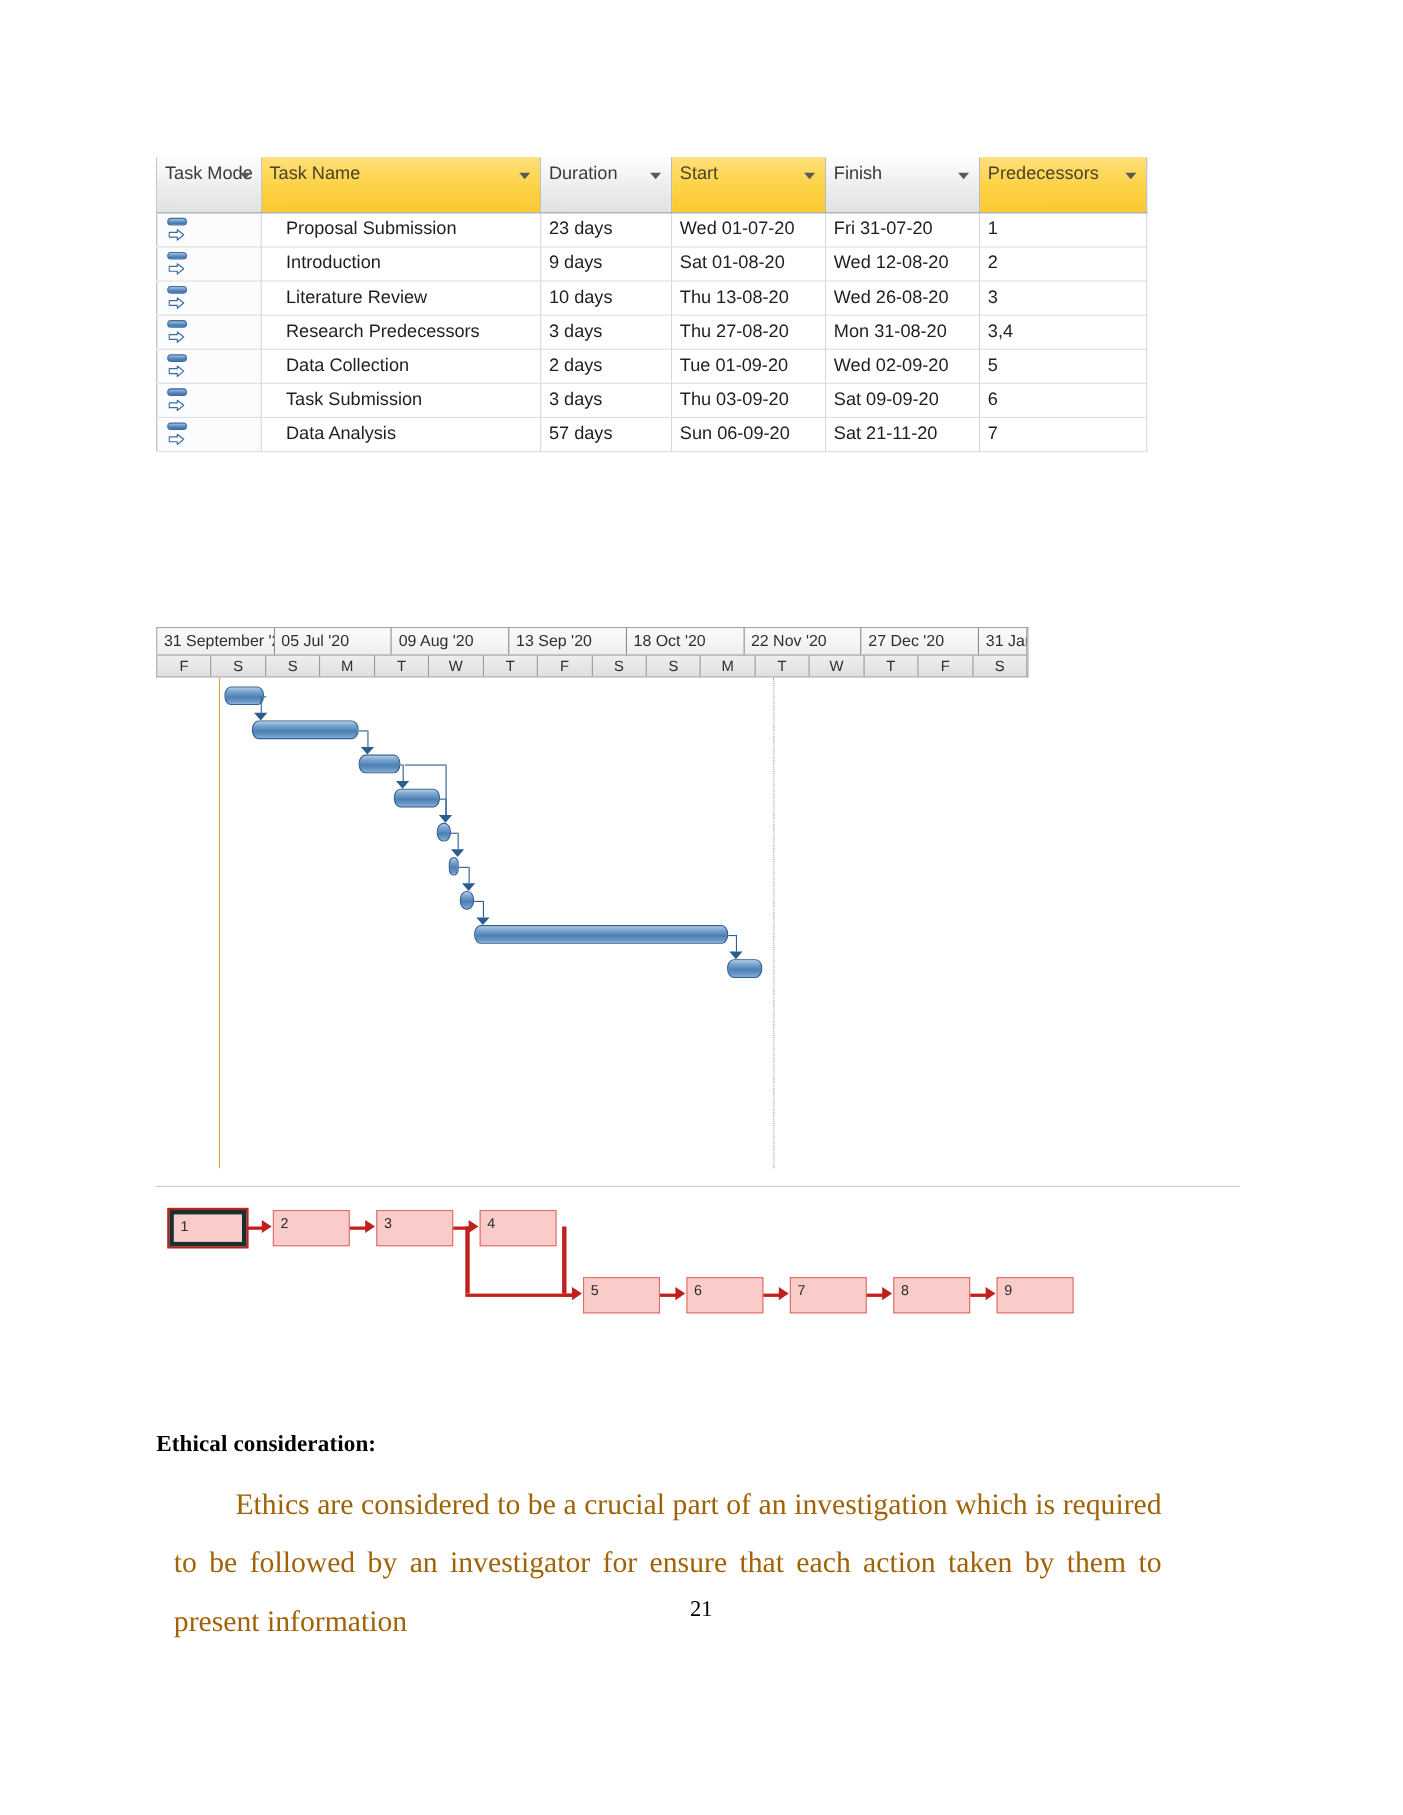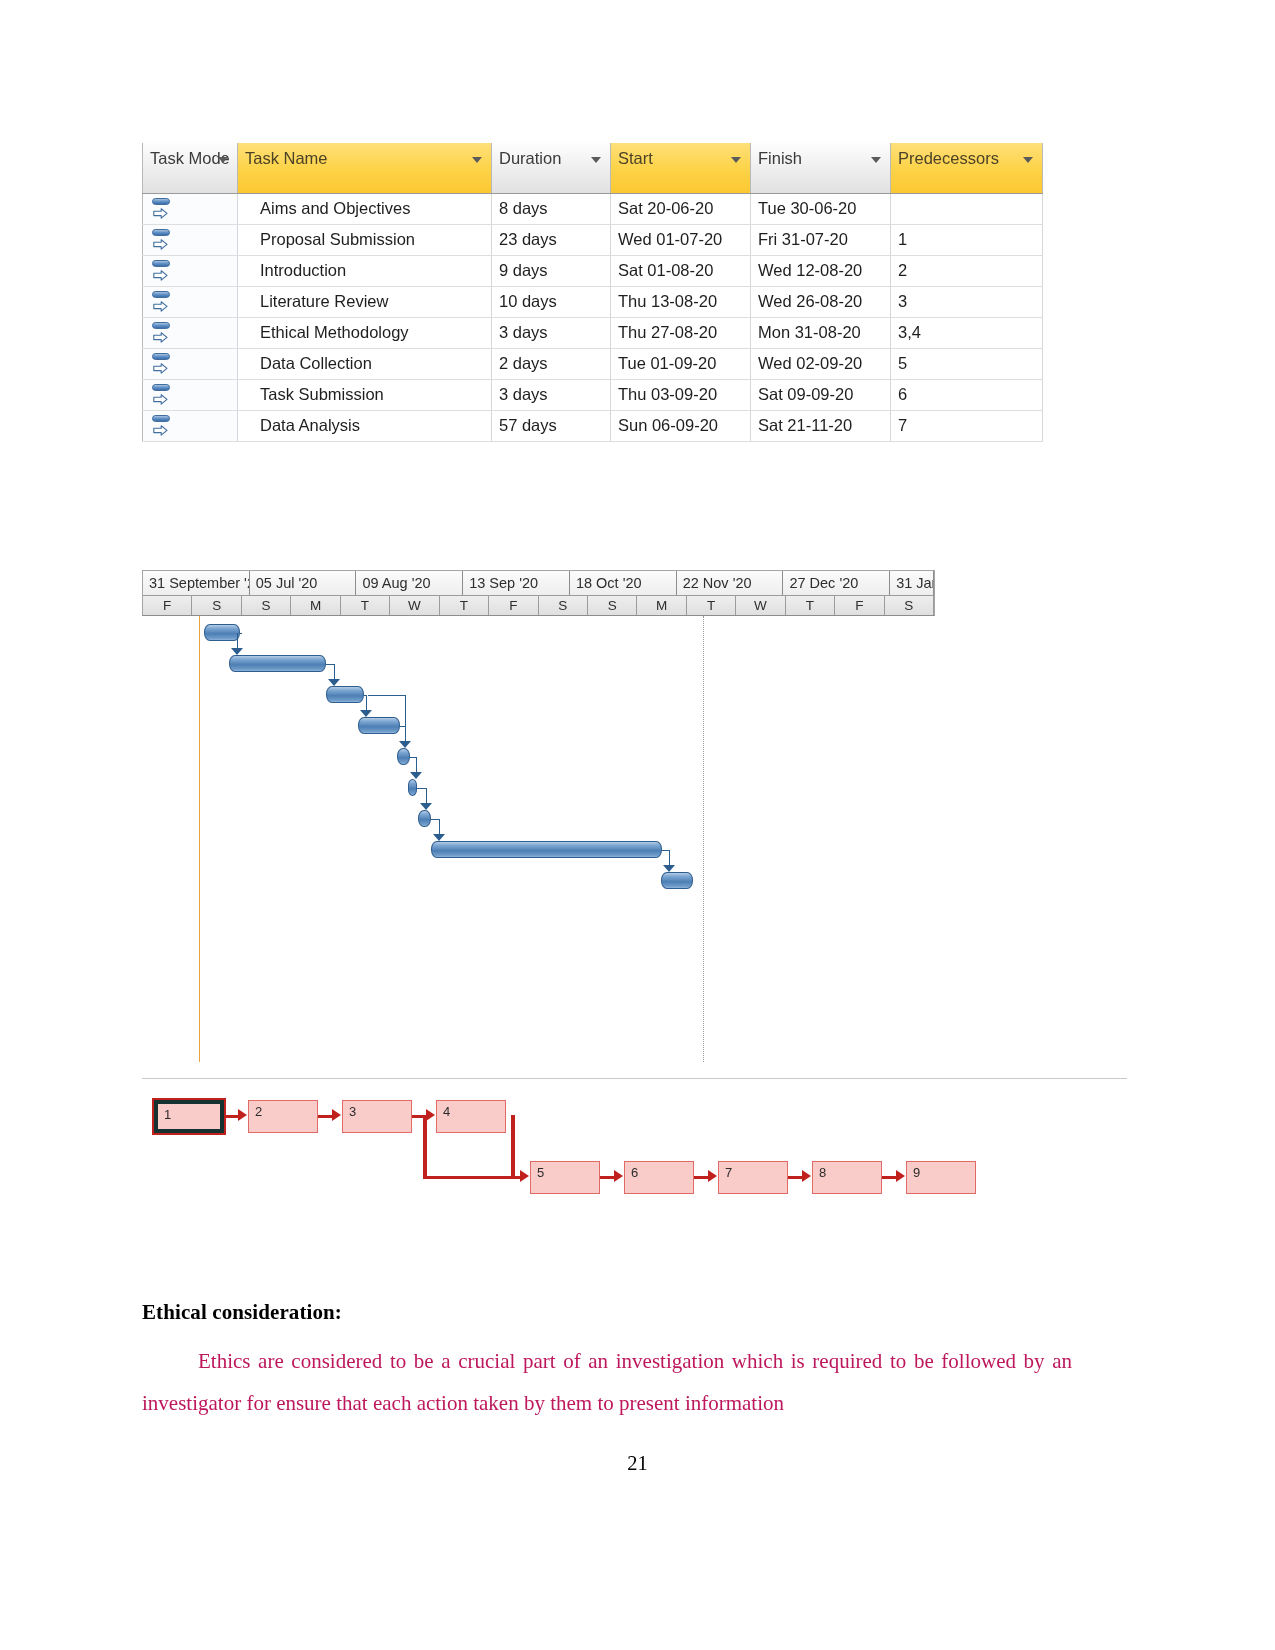--- a/index.html
+++ b/index.html
@@ -259,26 +259,26 @@
     font-family: "Liberation Serif", serif;
   }
   #heading-ethical {
     font-size: 21px;
     font-weight: bold;
     color: #000;
     margin: 0 0 16px 0;
     letter-spacing: .1px;
   }
   #body-par {
-    font-size: 21px;
+    font-size: 27px;
     line-height: 1.98;
-    color: #be185d;
+    color: #a16207;
     text-align: justify;
     text-indent: 56px;
-    margin: 0;
+    margin: 16px;
   }
   #page-number {
     position: absolute;
     left: 0; right: 0;
     top: 1452px;
     text-align: center;
     font-family: "Liberation Serif", serif;
     font-size: 20.5px;
     color: #000;
   }
@@ -321,30 +321,20 @@
         <span class="hdr-label">Predecessors</span>
         <span class="filter-arrow"></span>
       </th>
     </tr>
   </thead>
   <tbody id="table-body">
       <tr class="">
         <td class="mode-cell"><span class="mode-icon"><span class="bar"></span><svg class="arw" viewBox="0 0 15 11">
               <path d="M0.8,3.2 H8.2 V0.8 L14,5.4 L8.2,10.2 V7.6 H0.8 Z" fill="#ffffff" stroke="#3f6d9e" stroke-width="1.1" stroke-linejoin="round"></path>
             </svg></span></td>
-        <td class="name-cell">Aims and Objectives</td>
-        <td class="">8 days</td>
-        <td class="">Sat 20-06-20</td>
-        <td class="">Tue 30-06-20</td>
-        <td></td>
-      </tr>
-      <tr class="">
-        <td class="mode-cell"><span class="mode-icon"><span class="bar"></span><svg class="arw" viewBox="0 0 15 11">
-              <path d="M0.8,3.2 H8.2 V0.8 L14,5.4 L8.2,10.2 V7.6 H0.8 Z" fill="#ffffff" stroke="#3f6d9e" stroke-width="1.1" stroke-linejoin="round"></path>
-            </svg></span></td>
         <td class="name-cell">Proposal Submission</td>
         <td class="">23 days</td>
         <td class="">Wed 01-07-20</td>
         <td class="">Fri 31-07-20</td>
         <td>1</td>
       </tr>
       <tr class="">
         <td class="mode-cell"><span class="mode-icon"><span class="bar"></span><svg class="arw" viewBox="0 0 15 11">
               <path d="M0.8,3.2 H8.2 V0.8 L14,5.4 L8.2,10.2 V7.6 H0.8 Z" fill="#ffffff" stroke="#3f6d9e" stroke-width="1.1" stroke-linejoin="round"></path>
             </svg></span></td>
@@ -361,21 +351,21 @@
         <td class="name-cell">Literature Review</td>
         <td class="">10 days</td>
         <td class="">Thu 13-08-20</td>
         <td class="">Wed 26-08-20</td>
         <td>3</td>
       </tr>
       <tr class="">
         <td class="mode-cell"><span class="mode-icon"><span class="bar"></span><svg class="arw" viewBox="0 0 15 11">
               <path d="M0.8,3.2 H8.2 V0.8 L14,5.4 L8.2,10.2 V7.6 H0.8 Z" fill="#ffffff" stroke="#3f6d9e" stroke-width="1.1" stroke-linejoin="round"></path>
             </svg></span></td>
-        <td class="name-cell">Ethical Methodology</td>
+        <td class="name-cell">Research Predecessors</td>
         <td class="">3 days</td>
         <td class="">Thu 27-08-20</td>
         <td class="">Mon 31-08-20</td>
         <td>3,4</td>
       </tr>
       <tr class="">
         <td class="mode-cell"><span class="mode-icon"><span class="bar"></span><svg class="arw" viewBox="0 0 15 11">
               <path d="M0.8,3.2 H8.2 V0.8 L14,5.4 L8.2,10.2 V7.6 H0.8 Z" fill="#ffffff" stroke="#3f6d9e" stroke-width="1.1" stroke-linejoin="round"></path>
             </svg></span></td>
         <td class="name-cell">Data Collection</td>

